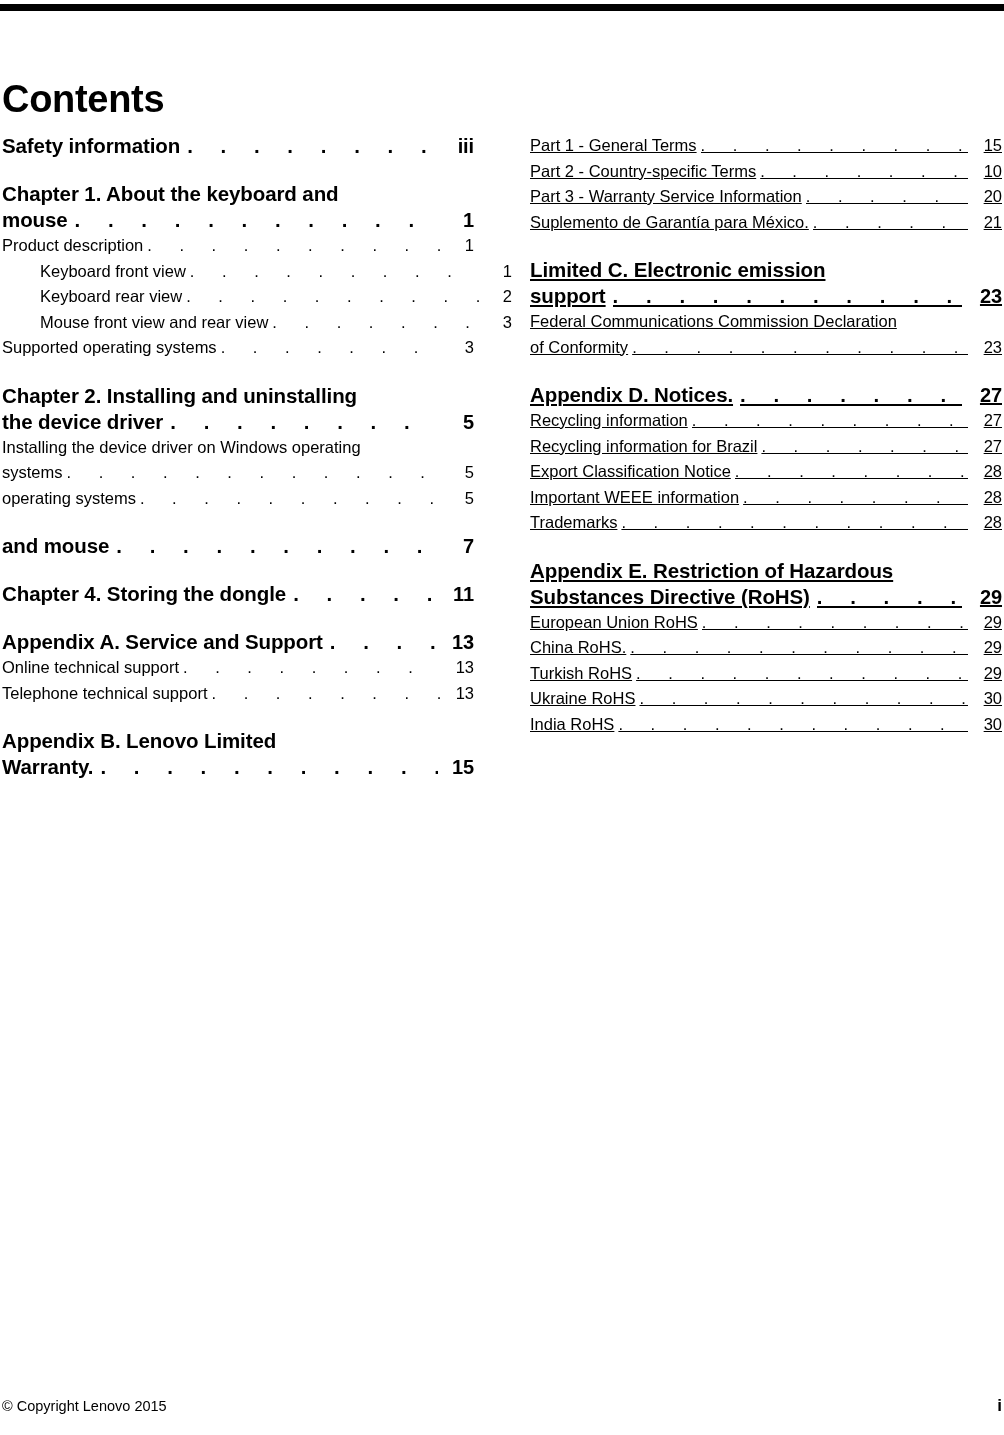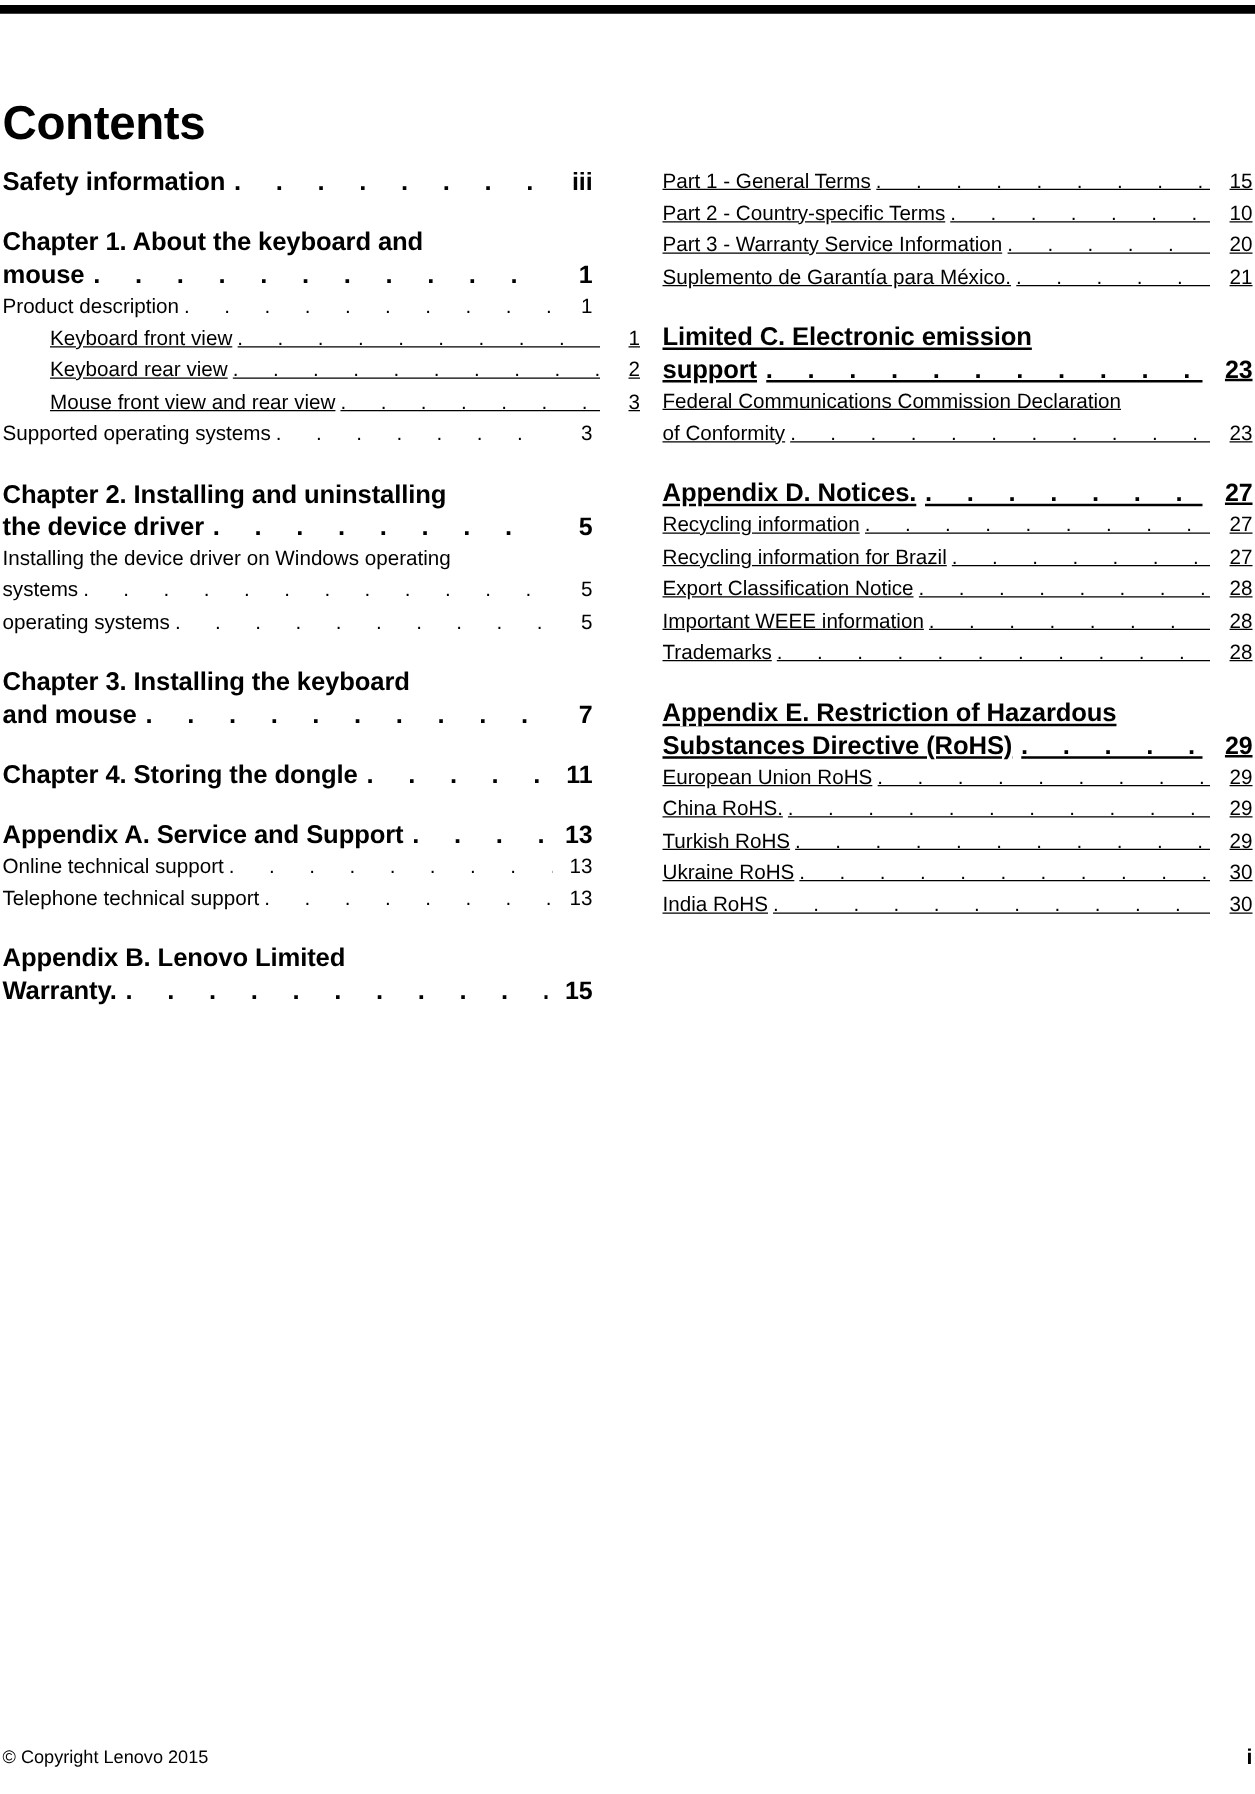--- a/index.html
+++ b/index.html
@@ -100,21 +100,21 @@
     line-height: 25.5px;
   }
   .lv-sec .pnum   { width: 28px; font-size: 16.5px; }
   .lv-sec .leader::after { letter-spacing: 11.5px; }
   .lv-sec .contline {
     display: block;
     white-space: nowrap;
   }
 
   
-  .indent-1 { padding-left: 38px; text-decoration: underline; }
+  .indent-1 { padding-left: 38px; }
 
   
   .gap-lg { height: 22px; }
 
   
   .col-right .lv-sec .pnum  { width: 30px; }
   .col-right .lv-head .pnum { width: 34px; }
 
   
   .footer {
@@ -213,21 +213,20 @@
     </div>
     <div class="entry lv-sec">
       <div class="entry-line">
         <span class="etext">operating systems</span>
         <span class="leader"></span>
         <span class="pnum">5</span>
       </div>
     </div>
     <div class="gap-lg"></div>
     <div class="entry lv-head">
-      <div class="wrapline">Chapter 3. Installing the keyboard</div>
       <div class="entry-line">
         <span class="etext">and mouse</span>
         <span class="leader"></span>
         <span class="pnum">7</span>
       </div>
     </div>
     <div class="gap-lg"></div>
     <div class="entry lv-head">
       <div class="entry-line">
         <span class="etext">Chapter 4. Storing the dongle</span>

